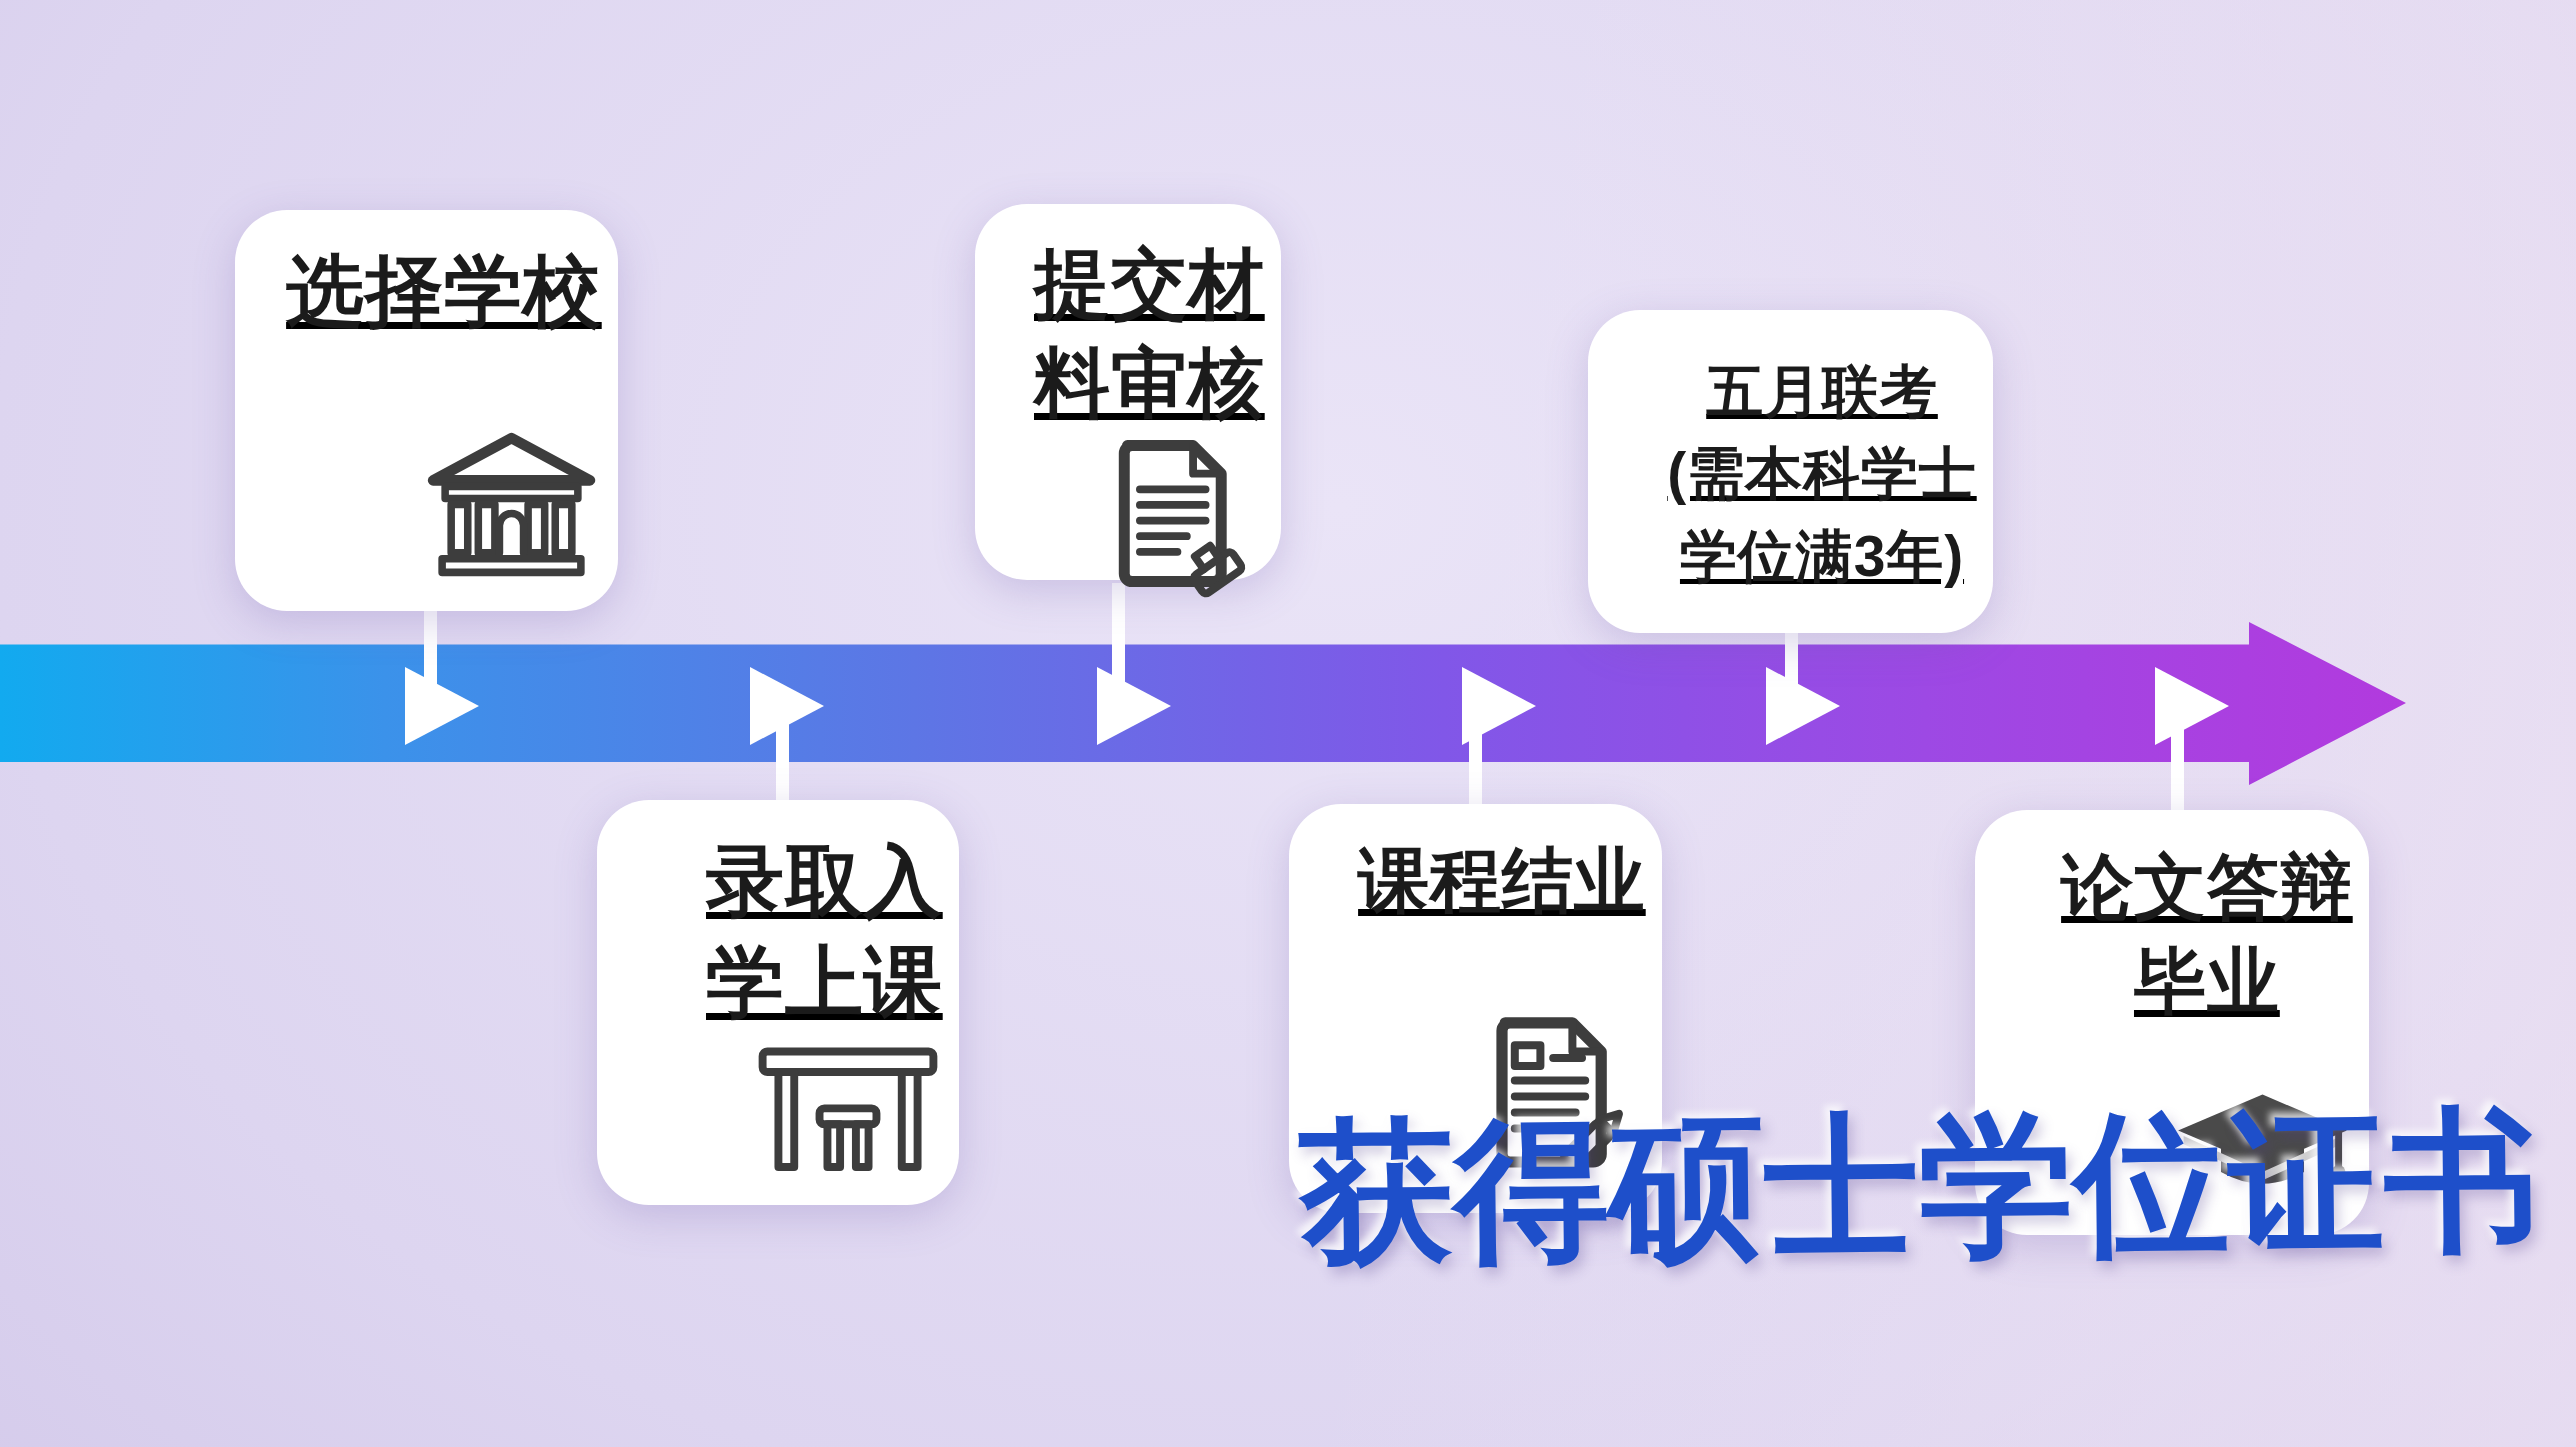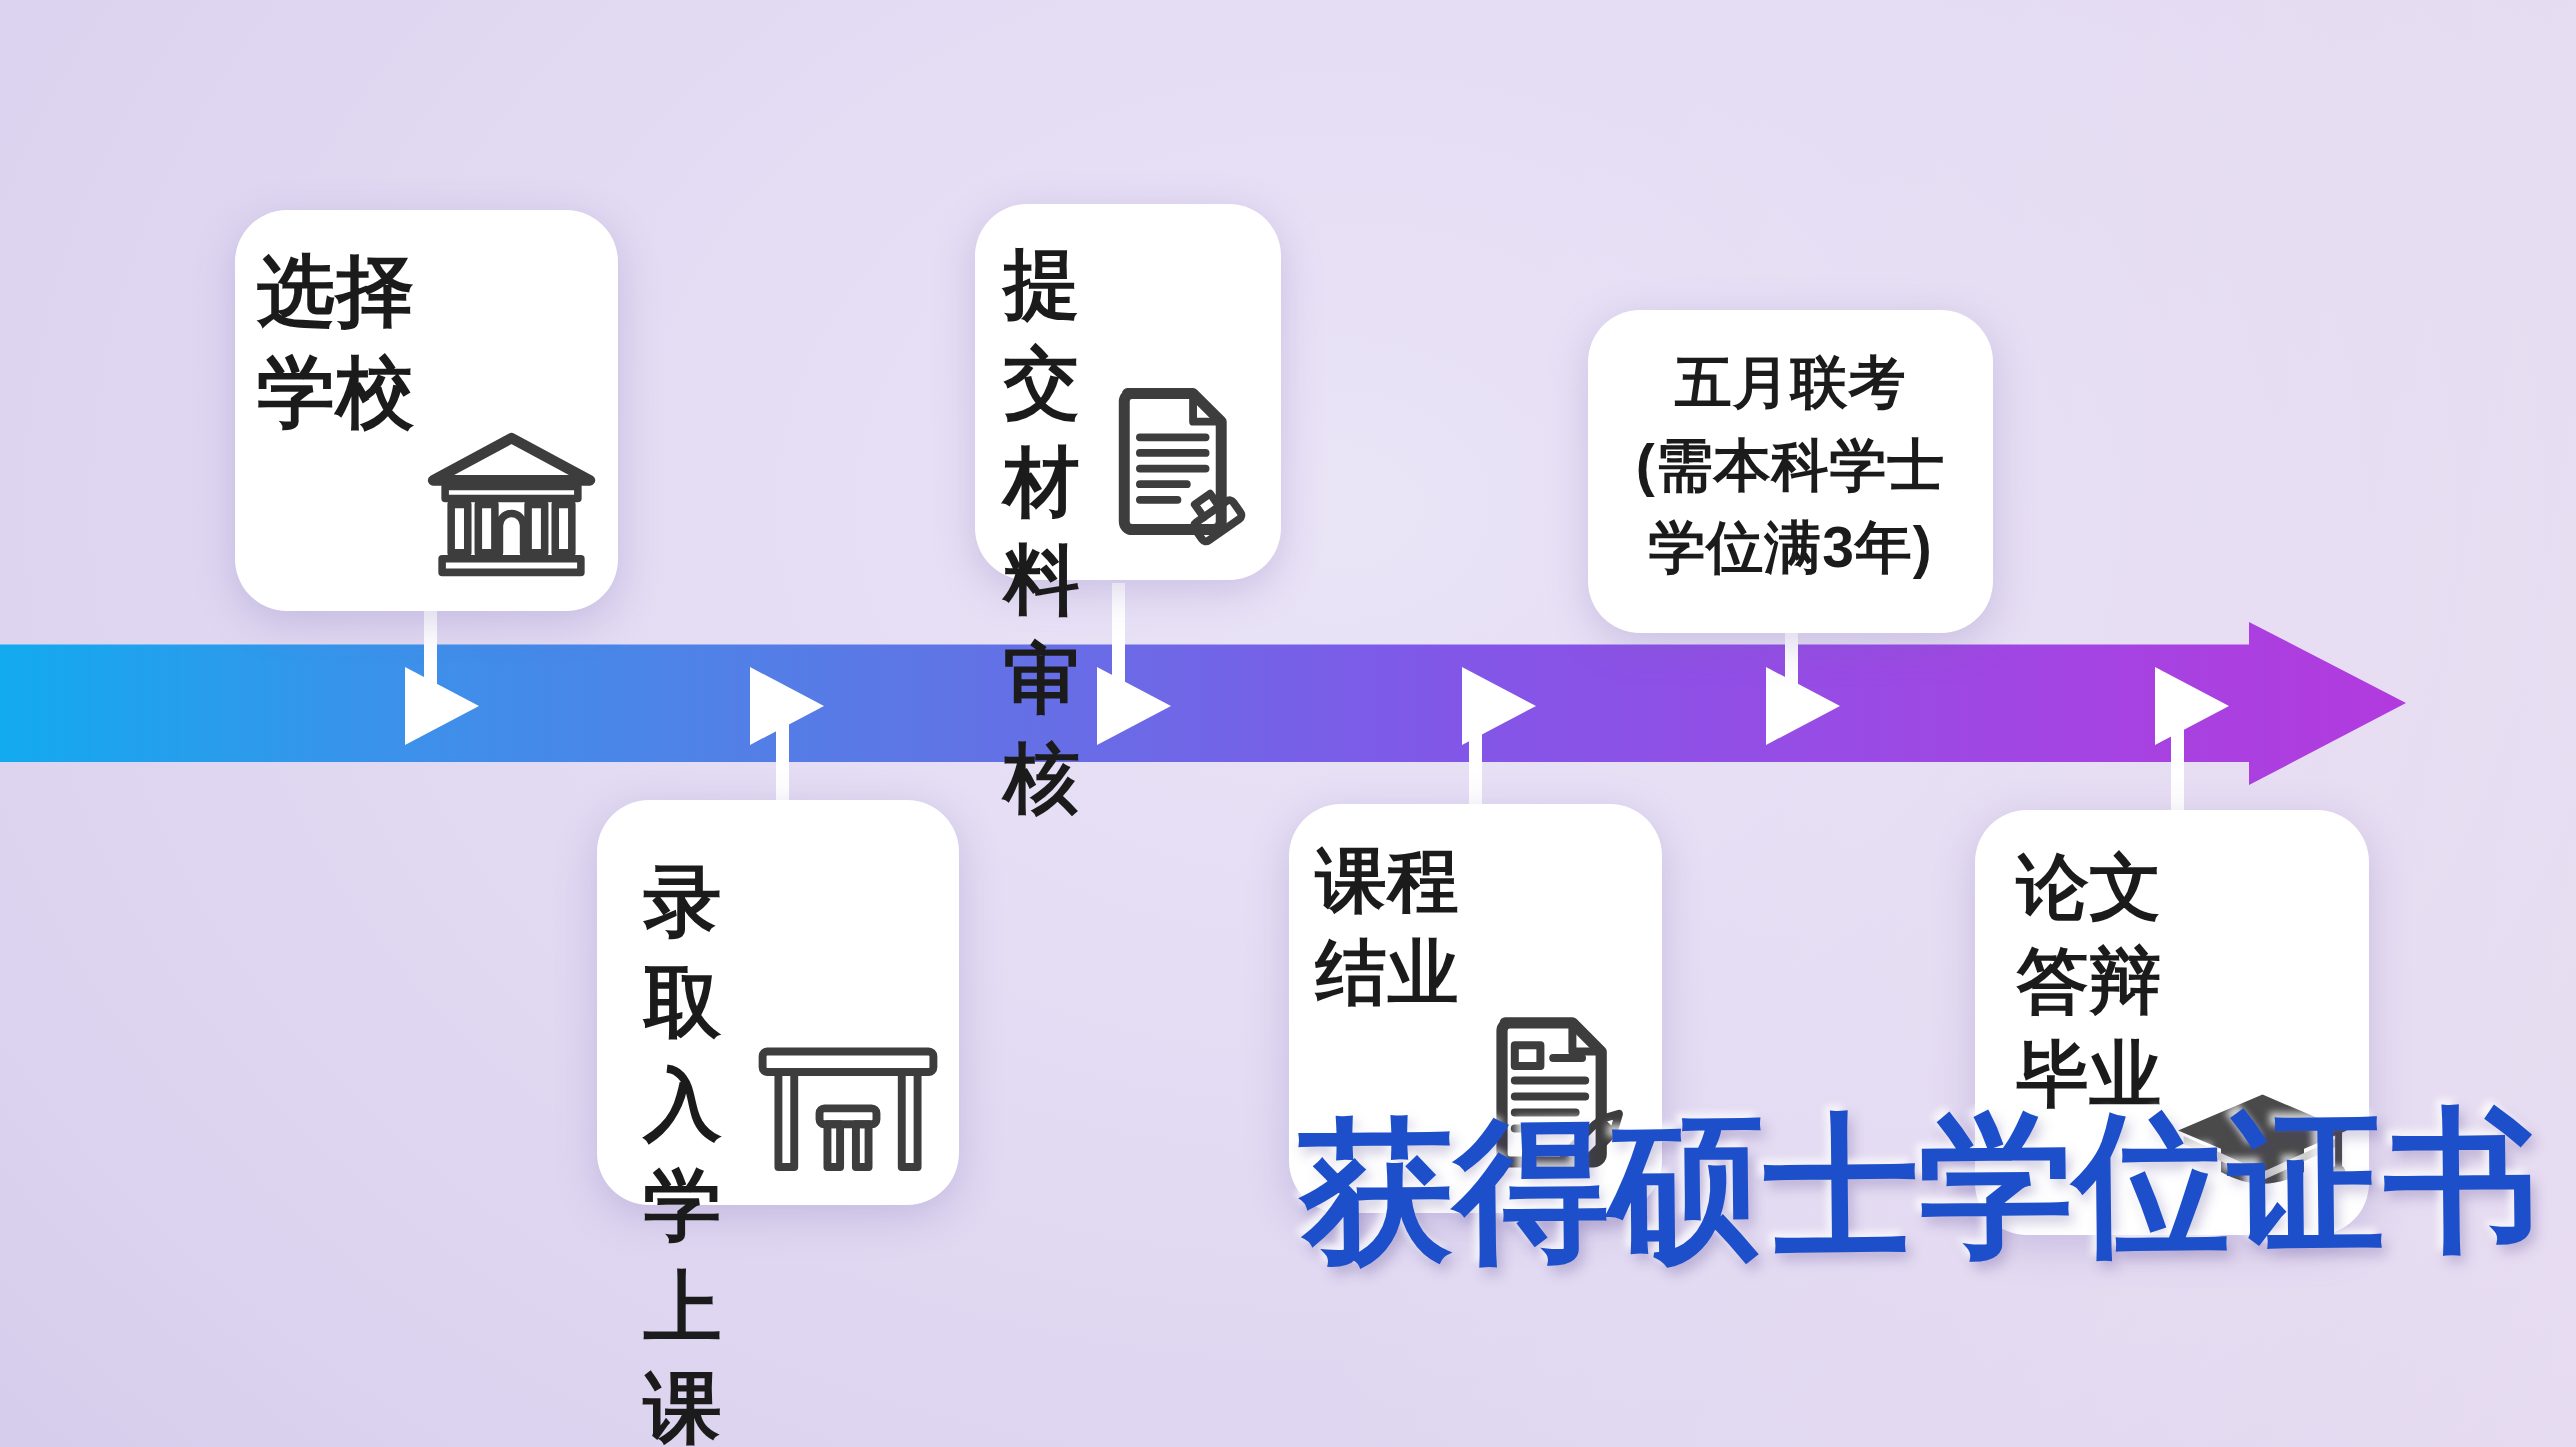--- a/index.html
+++ b/index.html
@@ -21,40 +21,40 @@
   }
   .marker{
     position:absolute;top:667px;width:74px;height:78px;background:#ffffff;
     clip-path:polygon(0 0,100% 50%,0 100%);z-index:3;
   }
   .connector{position:absolute;width:12.7px;background:#ffffff;z-index:2;}
   
   .card{
     position:absolute;background:#ffffff;border-radius:52px;
     box-shadow:0 11px 40px rgba(110,90,170,.25);
-    display:flex;flex-direction:row;align-items:flex-start;
-    box-sizing:border-box;padding:31px 16.3px 27px 16.3px;z-index:4;
+    display:flex;flex-direction:column;align-items:flex-end;
+    box-sizing:border-box;padding:31px 16.3px 27px 16.3px;z-index:4;text-decoration:underline;
   }
   .card-title{
     color:#1b1b1b;font-weight:900;text-align:center;line-height:1.3;
     letter-spacing:0.9px;
   }
   .card-icon{margin-top:auto;display:flex;align-items:flex-end;justify-content:center;}
   .card-icon svg{display:block;}
   .ic-stroke{fill:none;stroke:#3d3d3d;stroke-width:7;stroke-linejoin:round;stroke-linecap:round;}
   .ic-stroke-thin{fill:none;stroke:#3d3d3d;stroke-width:5;stroke-linejoin:round;stroke-linecap:round;}
 
   .card-1{left:235px;top:210px;width:383px;height:401px;}
   .card-1 .card-title{font-size:78px;}
   .card-2{left:975px;top:204px;width:306px;height:376px;}
   .card-2 .card-title{font-size:76px;}
   .card-3{left:1588px;top:310px;width:405px;height:323px;justify-content:center;}
   .card-3 .card-title{font-size:57px;line-height:1.45;}
   .card-4{left:597px;top:800px;width:362px;height:405px;}
-  .card-4 .card-title{font-size:78px;margin-top:20px;}
+  .card-4 .card-title{font-size:78px;}
   .card-5{left:1289px;top:804px;width:373px;height:409px;}
   .card-5 .card-title{font-size:71px;}
   .card-6{left:1975px;top:810px;width:394px;height:425px;padding-left:32px;}
   .card-6 .card-title{font-size:72px;}
 
   
   .overlay-text{
     position:absolute;left:1299px;top:1084px;z-index:10;
     font-size:155px;font-weight:900;color:#1e4fca;letter-spacing:0px;
     white-space:nowrap;transform:rotate(-0.6deg);

